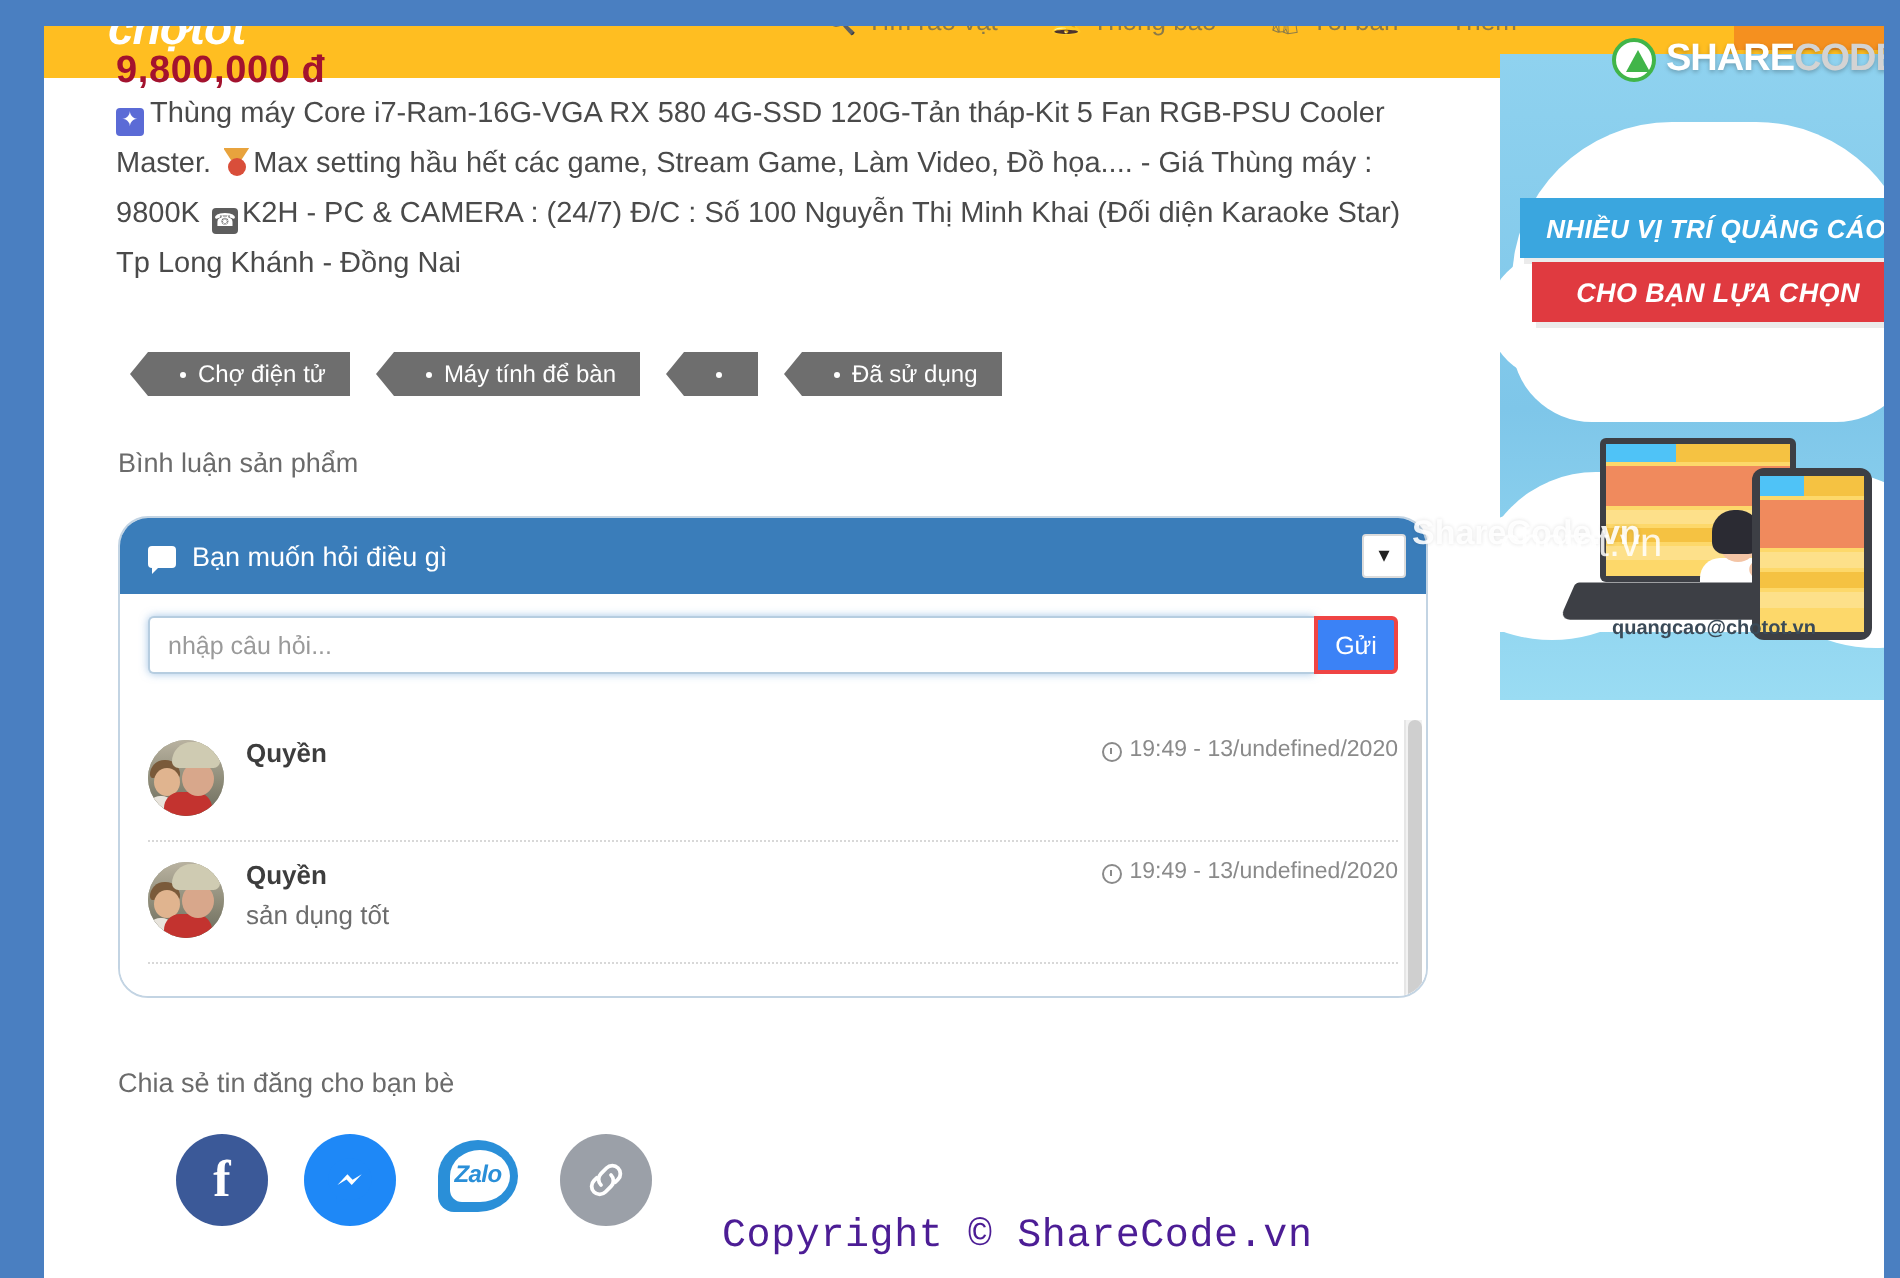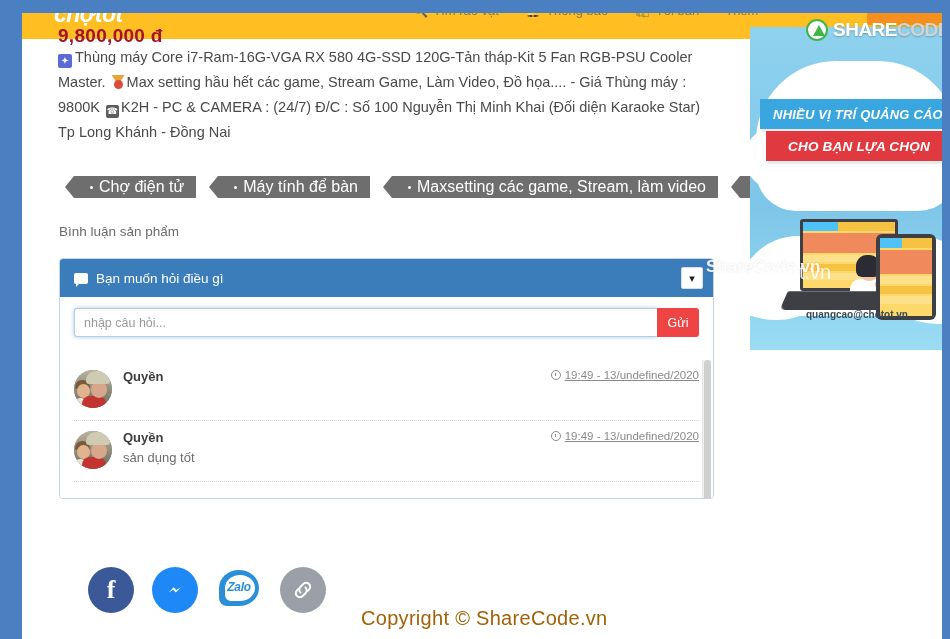--- a/index.html
+++ b/index.html
@@ -109,21 +109,21 @@
 
   
   .tags {
     position: absolute; left: 52px; top: 163px;
     display: flex; align-items: center; gap: 22px;
   }
   .tag {
     position: relative;
     height: 22px; line-height: 22px;
     background: #6e6e6e; color: #ffffff;
-    font-size: 16px; padding: 0 12px 0 16px;
+    font-size: 12px; padding: 0 12px 0 16px;
     display: flex; align-items: center;
     white-space: nowrap;
   }
   .tag::before {
     content: ""; position: absolute; left: -9px; top: 0;
     width: 0; height: 0;
     border-top: 11px solid transparent;
     border-bottom: 11px solid transparent;
     border-right: 9px solid #6e6e6e;
   }
@@ -137,21 +137,21 @@
     position: absolute; font-size: 13.5px; color: #6b6b6b;
   }
   #comments-title { left: 37px; top: 211px; }
   #share-title { left: 37px; top: 521px; }
 
   
   .panel {
     position: absolute; left: 37px; top: 245px;
     width: 655px; height: 241px;
     border: 1px solid #c3d4e3;
-    border-radius: 4px;
+    border-radius: 15px;
     background: #ffffff;
     overflow: hidden;
   }
   .panel-head {
     height: 38px;
     background: #3a7dba;
     display: flex; align-items: center;
     padding: 0 10px 0 14px;
     position: relative;
   }
@@ -193,21 +193,21 @@
     border-radius: 3px 0 0 3px;
     padding: 0 9px;
     font-size: 12.5px; color: #555;
     outline: none;
     box-shadow: 0 0 4px rgba(90,150,210,0.55);
     background: #fff;
   }
   .q-input::placeholder { color: #9a9a9a; }
   .send-btn {
     width: 42px; height: 29px;
-    background: #ef4444; border: 7px solid #ef4444;
+    background: #3b82f6; border: 2px solid #ef4444;
     border-radius: 0 3px 3px 0;
     color: #ffffff; font-size: 12.5px;
     display: flex; align-items: center; justify-content: center;
     cursor: pointer;
   }
 
   .comment-list {
     position: absolute; left: 0; right: 0;
     top: 52px; bottom: 10px;
     overflow: hidden;
@@ -232,23 +232,22 @@
   .avatar .hair-b { position: absolute; left: 1px; top: 10px; width: 15px; height: 9px; background: #7a5a3a; border-radius: 8px 8px 2px 2px; }
   .avatar .shirt { position: absolute; left: 8px; bottom: 0; width: 24px; height: 12px; background: #c3332f; border-radius: 8px 8px 0 0; }
   .avatar .shirt2 { position: absolute; left: 0px; bottom: 0; width: 13px; height: 10px; background: #e8e4dc; border-radius: 6px 6px 0 0; }
 
   .c-body { flex: 1; min-width: 0; }
   .c-name { font-size: 13px; font-weight: bold; color: #3d3d3d; line-height: 17px; }
   .c-text { font-size: 13px; color: #6d6d6d; line-height: 19px; margin-top: 2px; }
   .c-time {
     position: absolute; right: 0; top: 9px;
     font-size: 11.5px; color: #8a8a8a;
-    display: flex; align-items: center; gap: 4px;
+    display: flex; align-items: flex-end; gap: 4px;
     white-space: nowrap;
-    text-decoration: underline;
   }
   .clock {
     width: 10px; height: 10px; border: 1px solid #8a8a8a;
     border-radius: 50%; position: relative; flex: none;
   }
   .clock::after {
     content: ""; position: absolute; left: 3.5px; top: 1.5px;
     width: 1px; height: 3.5px; background: #8a8a8a;
   }
 
@@ -422,23 +421,24 @@
     text-shadow: 0 0 2px rgba(0,0,0,0.12);
     pointer-events: none; z-index: 8;
   }
   .wm-recode {
     position: absolute; left: 728px; top: 248px;
     font-size: 20px; color: rgba(255,255,255,0.85);
     pointer-events: none; z-index: 8;
   }
   .wm-copyright {
     position: absolute; left: 339px; top: 594px;
-    font-size: 20px; color: #a16207;
+    font-size: 20px; color: #4c1d95;
     pointer-events: none; z-index: 8;
     letter-spacing: 0.3px;
+    font-family: Liberation Mono, monospace;
   }
 </style>
 </head>
 <body>
 
 <div id="root">
 
   <div class="browser-top"></div>
   <div class="frame-left"></div>
   <div class="frame-right"></div>
@@ -479,21 +479,20 @@
       <div class="tag">
         <span class="dot"></span>
         <span>Chợ điện tử</span>
       </div>
       <div class="tag">
         <span class="dot"></span>
         <span>Máy tính để bàn</span>
       </div>
       <div class="tag">
         <span class="dot"></span>
-        <span>Maxsetting các game, Stream, làm video</span>
       </div>
       <div class="tag">
         <span class="dot"></span>
         <span>Đã sử dụng</span>
       </div>
     </div>
 
     <div class="sec-title" id="comments-title">Bình luận sản phẩm</div>
 
     <div class="panel">
@@ -552,20 +551,21 @@
           </div>
 
         </div>
 
         <div class="panel-scrollbar">
           <div class="thumb"></div>
         </div>
       </div>
     </div>
 
+    <div class="sec-title" id="share-title">Chia sẻ tin đăng cho bạn bè</div>
 
     <div class="share-row">
       <div class="share-ico sh-fb">f</div>
 
       <div class="share-ico sh-mg">
         <svg viewBox="0 0 24 24" aria-hidden="true">
           <path d="M12 2C6.3 2 2 6.2 2 11.8c0 3.1 1.4 5.9 3.7 7.7v3.3l3.4-1.9c.9.3 1.9.4 2.9.4 5.7 0 10-4.2 10-9.5S17.7 2 12 2z" fill="#1e88f7"></path>
           <path d="M6.2 14.3l4.6-4.9 2.4 2.5 4.2-2.5-4.6 4.9-2.4-2.5-4.2 2.5z" fill="#ffffff"></path>
         </svg>
       </div>

